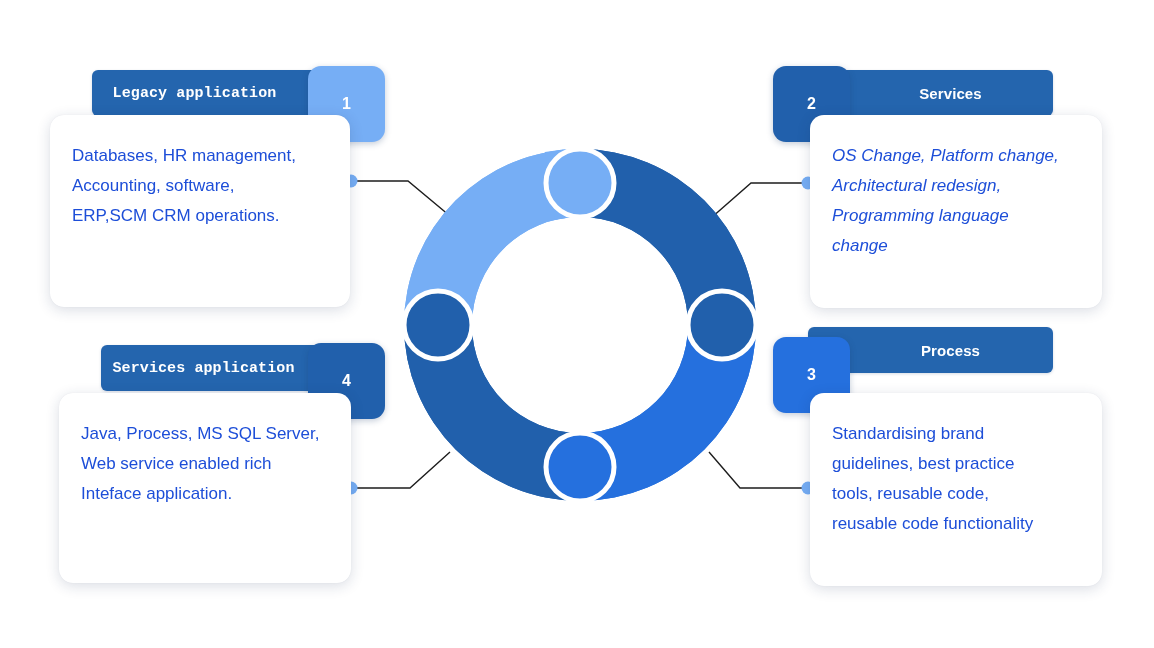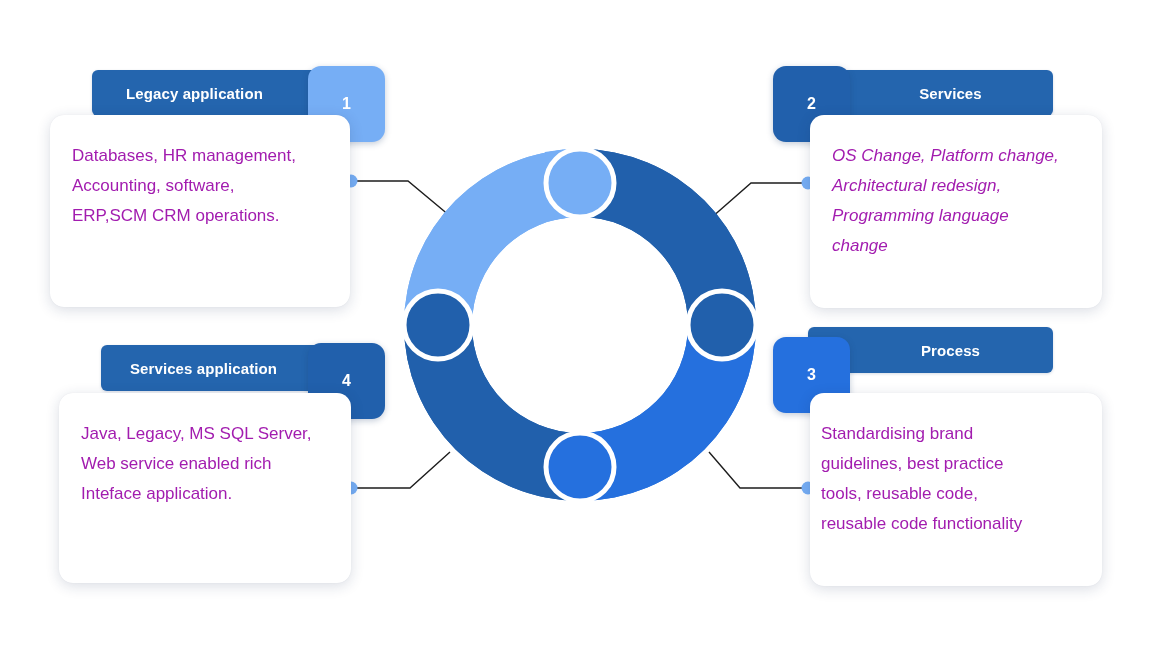--- a/index.html
+++ b/index.html
@@ -53,21 +53,21 @@
     color: #ffffff;
     font-size: 15px;
     font-weight: bold;
     letter-spacing: .1px;
     display: flex;
     align-items: center;
     justify-content: center;
     box-sizing: border-box;
     box-shadow: 0 1px 3px rgba(30,60,110,.18);
   }
-  .title-bar.left  { padding-right: 40px; }
+  .title-bar.left  { padding-right: 40px; font-family: Liberation Mono, monospace; }
   .title-bar.right { padding-left: 40px; justify-content: center; }
 
   .badge {
     position: absolute;
     width: 77px;
     height: 76px;
     border-radius: 13px;
     color: #ffffff;
     font-size: 16px;
     font-weight: bold;
@@ -82,21 +82,21 @@
     background: #ffffff;
     border-radius: 14px;
     box-shadow: 0 3px 14px rgba(25,45,90,.16), 0 0 1px rgba(25,45,90,.10);
     box-sizing: border-box;
     padding: 26px 22px 20px 22px;
   }
   .card p {
     margin: 0;
     font-size: 17px;
     line-height: 30px;
-    color: #a21caf;
+    color: #1d4ed8;
     font-weight: normal;
     white-space: pre-line;
   }
 
   
   
   #q1 .title-bar { left: 92px;  top: 70px;  width: 245px; }
   #q1 .badge     { left: 308px; top: 66px; }
   #q1 .card      { left: 50px;  top: 115px; width: 300px; height: 192px; }
 
@@ -106,21 +106,21 @@
   #q2 .card      { left: 810px; top: 115px; width: 292px; height: 193px; font-style: italic; }
 
   
   #q4 .title-bar { left: 101px; top: 345px; width: 245px; }
   #q4 .badge     { left: 308px; top: 343px; }
   #q4 .card      { left: 59px;  top: 393px; width: 292px; height: 190px; }
 
   
   #q3 .title-bar { left: 808px; top: 327px; width: 245px; }
   #q3 .badge     { left: 773px; top: 337px; }
-  #q3 .card      { left: 810px; top: 393px; width: 292px; height: 193px; padding-left: 11px; }
+  #q3 .card      { left: 810px; top: 393px; width: 292px; height: 193px; }
   #q3 .card p    { line-height: 30px; }
 </style>
 </head>
 <body>
 
 <div id="stage">
 
   <svg id="connectors" viewBox="0 0 1154 648" width="1154" height="648" aria-hidden="true">
 
     <g>
@@ -245,19 +245,19 @@
   </div>
 
   <div class="block" id="q4">
     <div class="title-bar left">
       <span>Services application</span>
     </div>
     <div class="badge" style="background:#2160ac;">
       <span>4</span>
     </div>
     <div class="card">
-      <p>Java, Legacy, MS SQL Server,
+      <p>Java, Process, MS SQL Server,
 Web service enabled rich
 Inteface application.</p>
     </div>
   </div>
 
 </div>
 
 </body></html>

